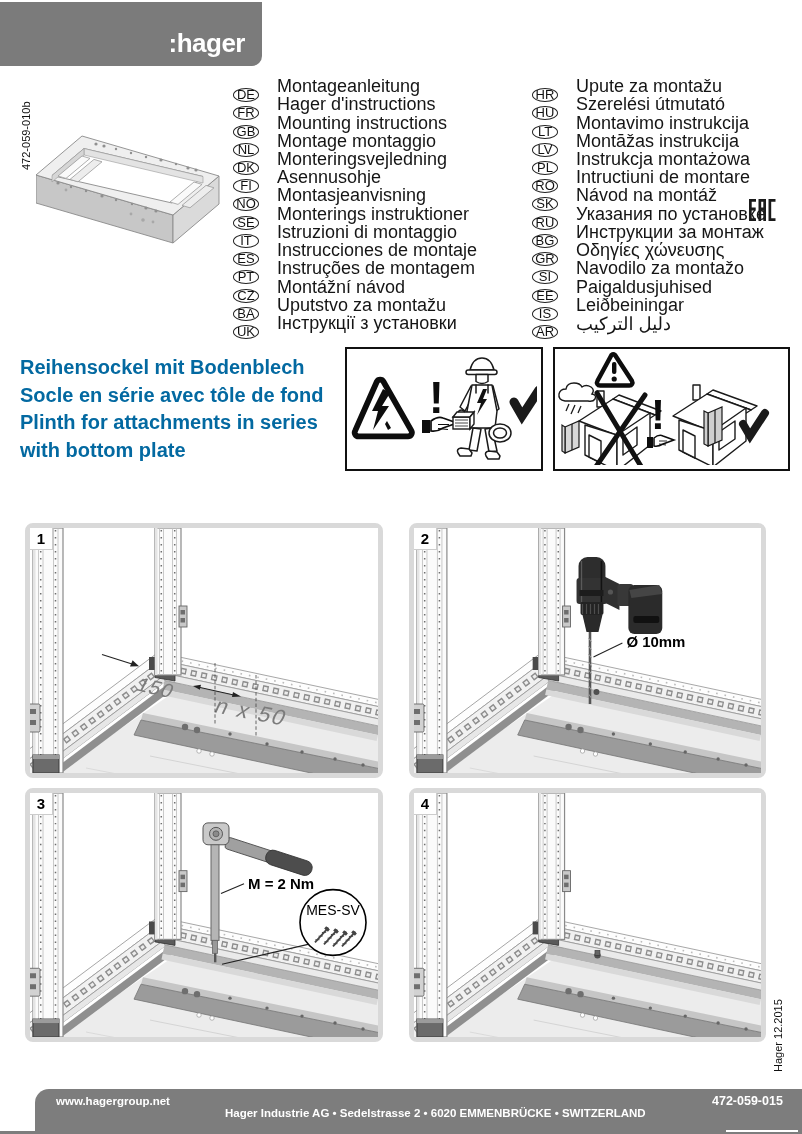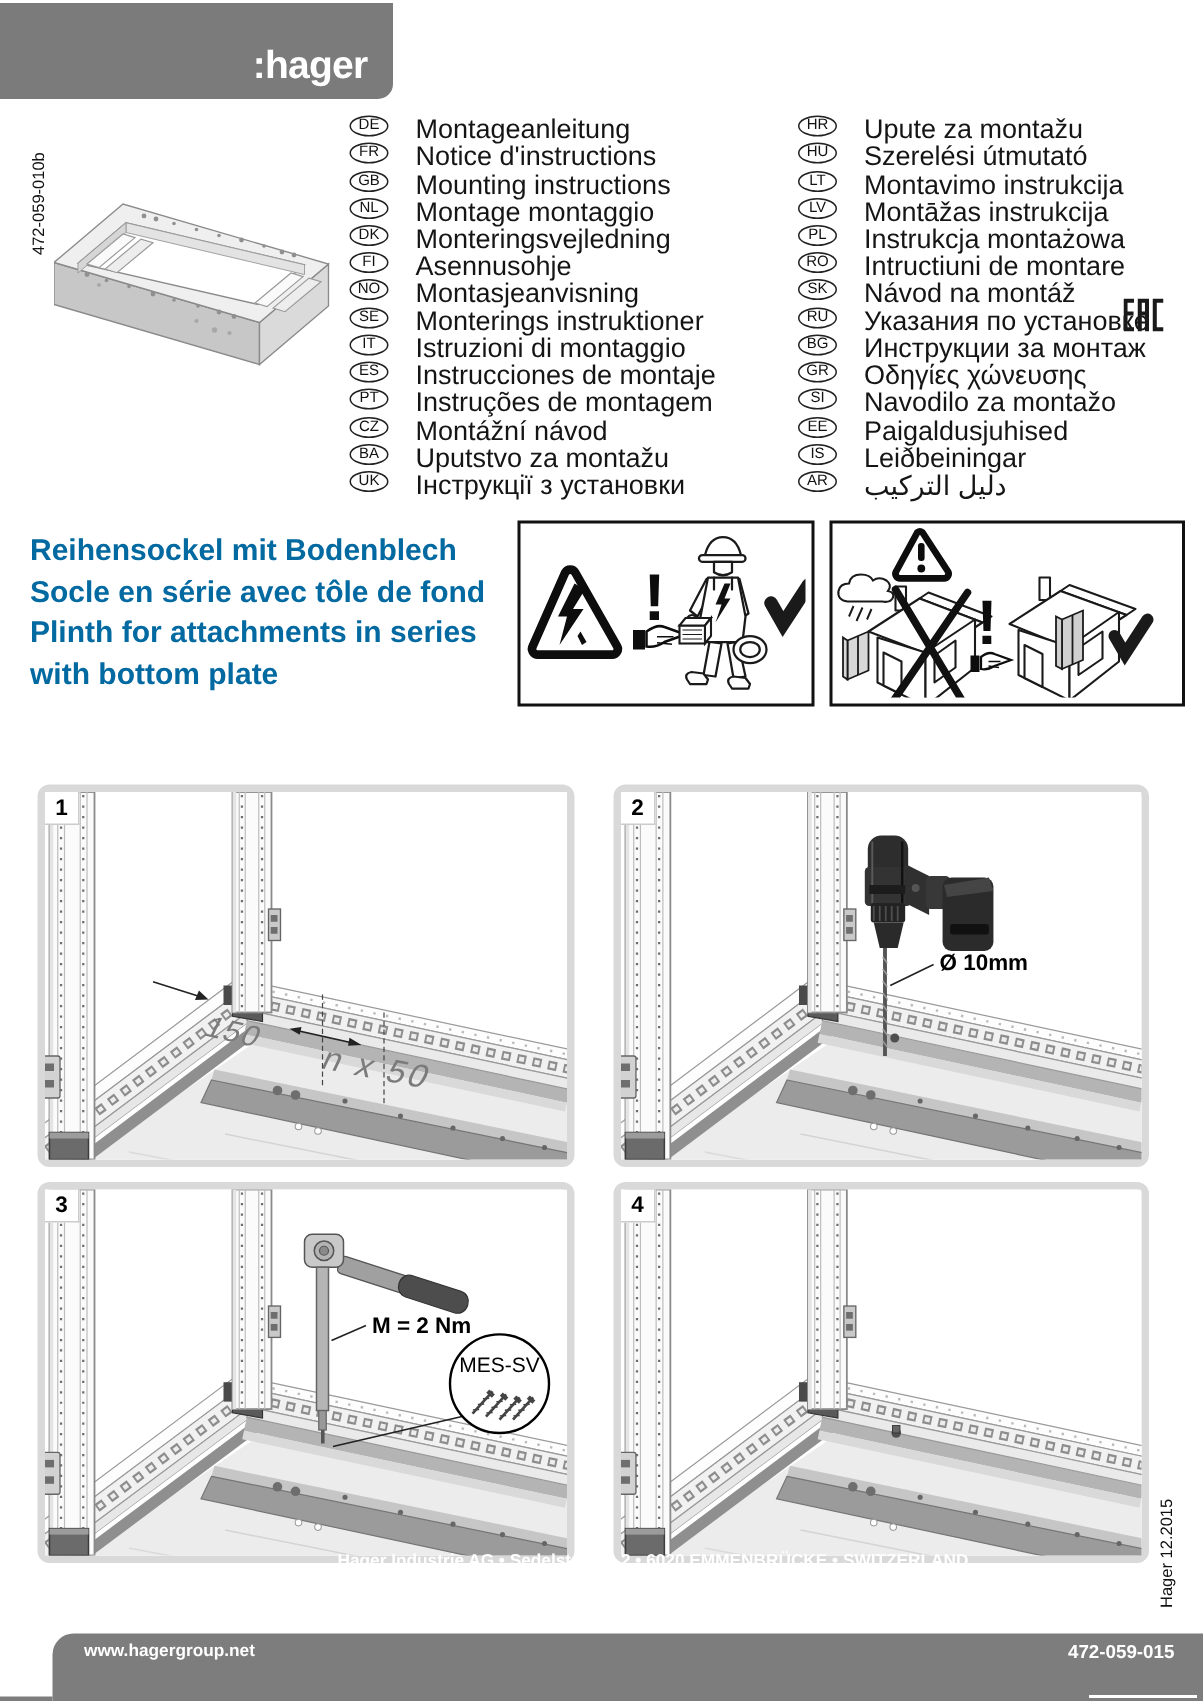--- a/index.html
+++ b/index.html
@@ -2,21 +2,21 @@
 <html><head>
 <meta charset="utf-8">
 <style>
 html,body{margin:0;padding:0;}
 body{width:802px;height:1134px;position:relative;background:#fff;font-family:"Liberation Sans",sans-serif;overflow:hidden;}
 .abs{position:absolute;}
 #hdr{left:0;top:2px;width:262px;height:64px;background:#7b7b7b;border-radius:0 0 10px 0;}
 #hdr .logo{position:absolute;right:17px;bottom:7px;color:#fff;font-weight:bold;font-size:26px;letter-spacing:-0.5px;}
 .vtext{transform:rotate(-90deg);transform-origin:left top;white-space:nowrap;font-size:11px;color:#111;}
 .lgrow{position:absolute;height:16px;}
-.badge{position:absolute;left:0;top:1px;width:24px;height:12px;border:1.3px solid #222;border-radius:50%;text-align:center;font-size:10px;line-height:12.5px;color:#111;letter-spacing:0;}
+.badge{position:absolute;left:0;top:12px;width:24px;height:12px;border:1.3px solid #222;border-radius:50%;text-align:center;font-size:13px;line-height:12.5px;color:#111;letter-spacing:0;}
 .lgtxt{position:absolute;left:44px;top:0;font-size:18px;color:#151515;white-space:nowrap;}
 #title{left:20px;top:354px;width:350px;font-weight:bold;font-size:20px;line-height:27.5px;color:#0369a1;}
 .picbox{border:2px solid #111;background:#fff;}
 .panel{border:5px solid #d9d9d9;border-radius:8px;background:#fff;}
 .pnum{position:absolute;left:0px;top:0px;width:22px;height:21px;background:#fff;color:#000;font-weight:bold;font-size:15px;text-align:center;line-height:21px;z-index:5;border-right:1px solid #ccc;border-bottom:1px solid #ccc;}
 #footbar{left:35px;top:1089px;width:767px;height:45px;background:#7d7d7d;border-radius:14px 0 0 0;}
 .ftxt{position:absolute;color:#fff;font-weight:bold;font-size:11.5px;white-space:nowrap;}
 </style>
 </head>
 <body>
@@ -150,21 +150,21 @@
 </svg>
 </div>
 
 <div id="langs">
 <div class="lgrow" style="left:233px;top:76.0px;">
       <span class="badge">DE</span>
       <span class="lgtxt">Montageanleitung</span>
     </div>
 <div class="lgrow" style="left:233px;top:94.2px;">
       <span class="badge">FR</span>
-      <span class="lgtxt">Notice d'instructions</span>
+      <span class="lgtxt">Hager d'instructions</span>
     </div>
 <div class="lgrow" style="left:233px;top:112.5px;">
       <span class="badge">GB</span>
       <span class="lgtxt">Mounting instructions</span>
     </div>
 <div class="lgrow" style="left:233px;top:130.7px;">
       <span class="badge">NL</span>
       <span class="lgtxt">Montage montaggio</span>
     </div>
 <div class="lgrow" style="left:233px;top:148.9px;">
@@ -464,16 +464,16 @@
 <svg width="347" height="244" viewBox="0 0 348 245" preserveAspectRatio="none">
 <use href="#cab"></use>
 <circle cx="184" cy="163" r="3.2" fill="#4f4f4f"></circle>
 <rect x="181.5" y="158" width="5" height="5" fill="#666" stroke="#333" stroke-width="0.6"></rect>
 </svg></div>
 
 <div class="abs vtext" style="left:772px;top:1072px;">Hager 12.2015</div>
 
 <div id="footbar" class="abs"></div>
 <div class="ftxt abs" style="left:56px;top:1095px;">www.hagergroup.net</div>
-<div class="ftxt abs" style="left:225px;top:1035px;">Hager Industrie AG • Sedelstrasse 2 • 6020 EMMENBRÜCKE • SWITZERLAND</div>
+<div class="ftxt abs" style="left:225px;top:1107px;">Hager Industrie AG • Sedelstrasse 2 • 6020 EMMENBRÜCKE • SWITZERLAND</div>
 <div class="ftxt abs" style="left:712px;top:1094px;font-size:12.5px;">472-059-015</div>
 <div class="abs" style="left:0;top:1131px;width:35px;height:3px;background:#7d7d7d;"></div>
 <div class="abs" style="left:726px;top:1130px;width:72px;height:1.6px;background:#fff;"></div>
 
 </body></html>

